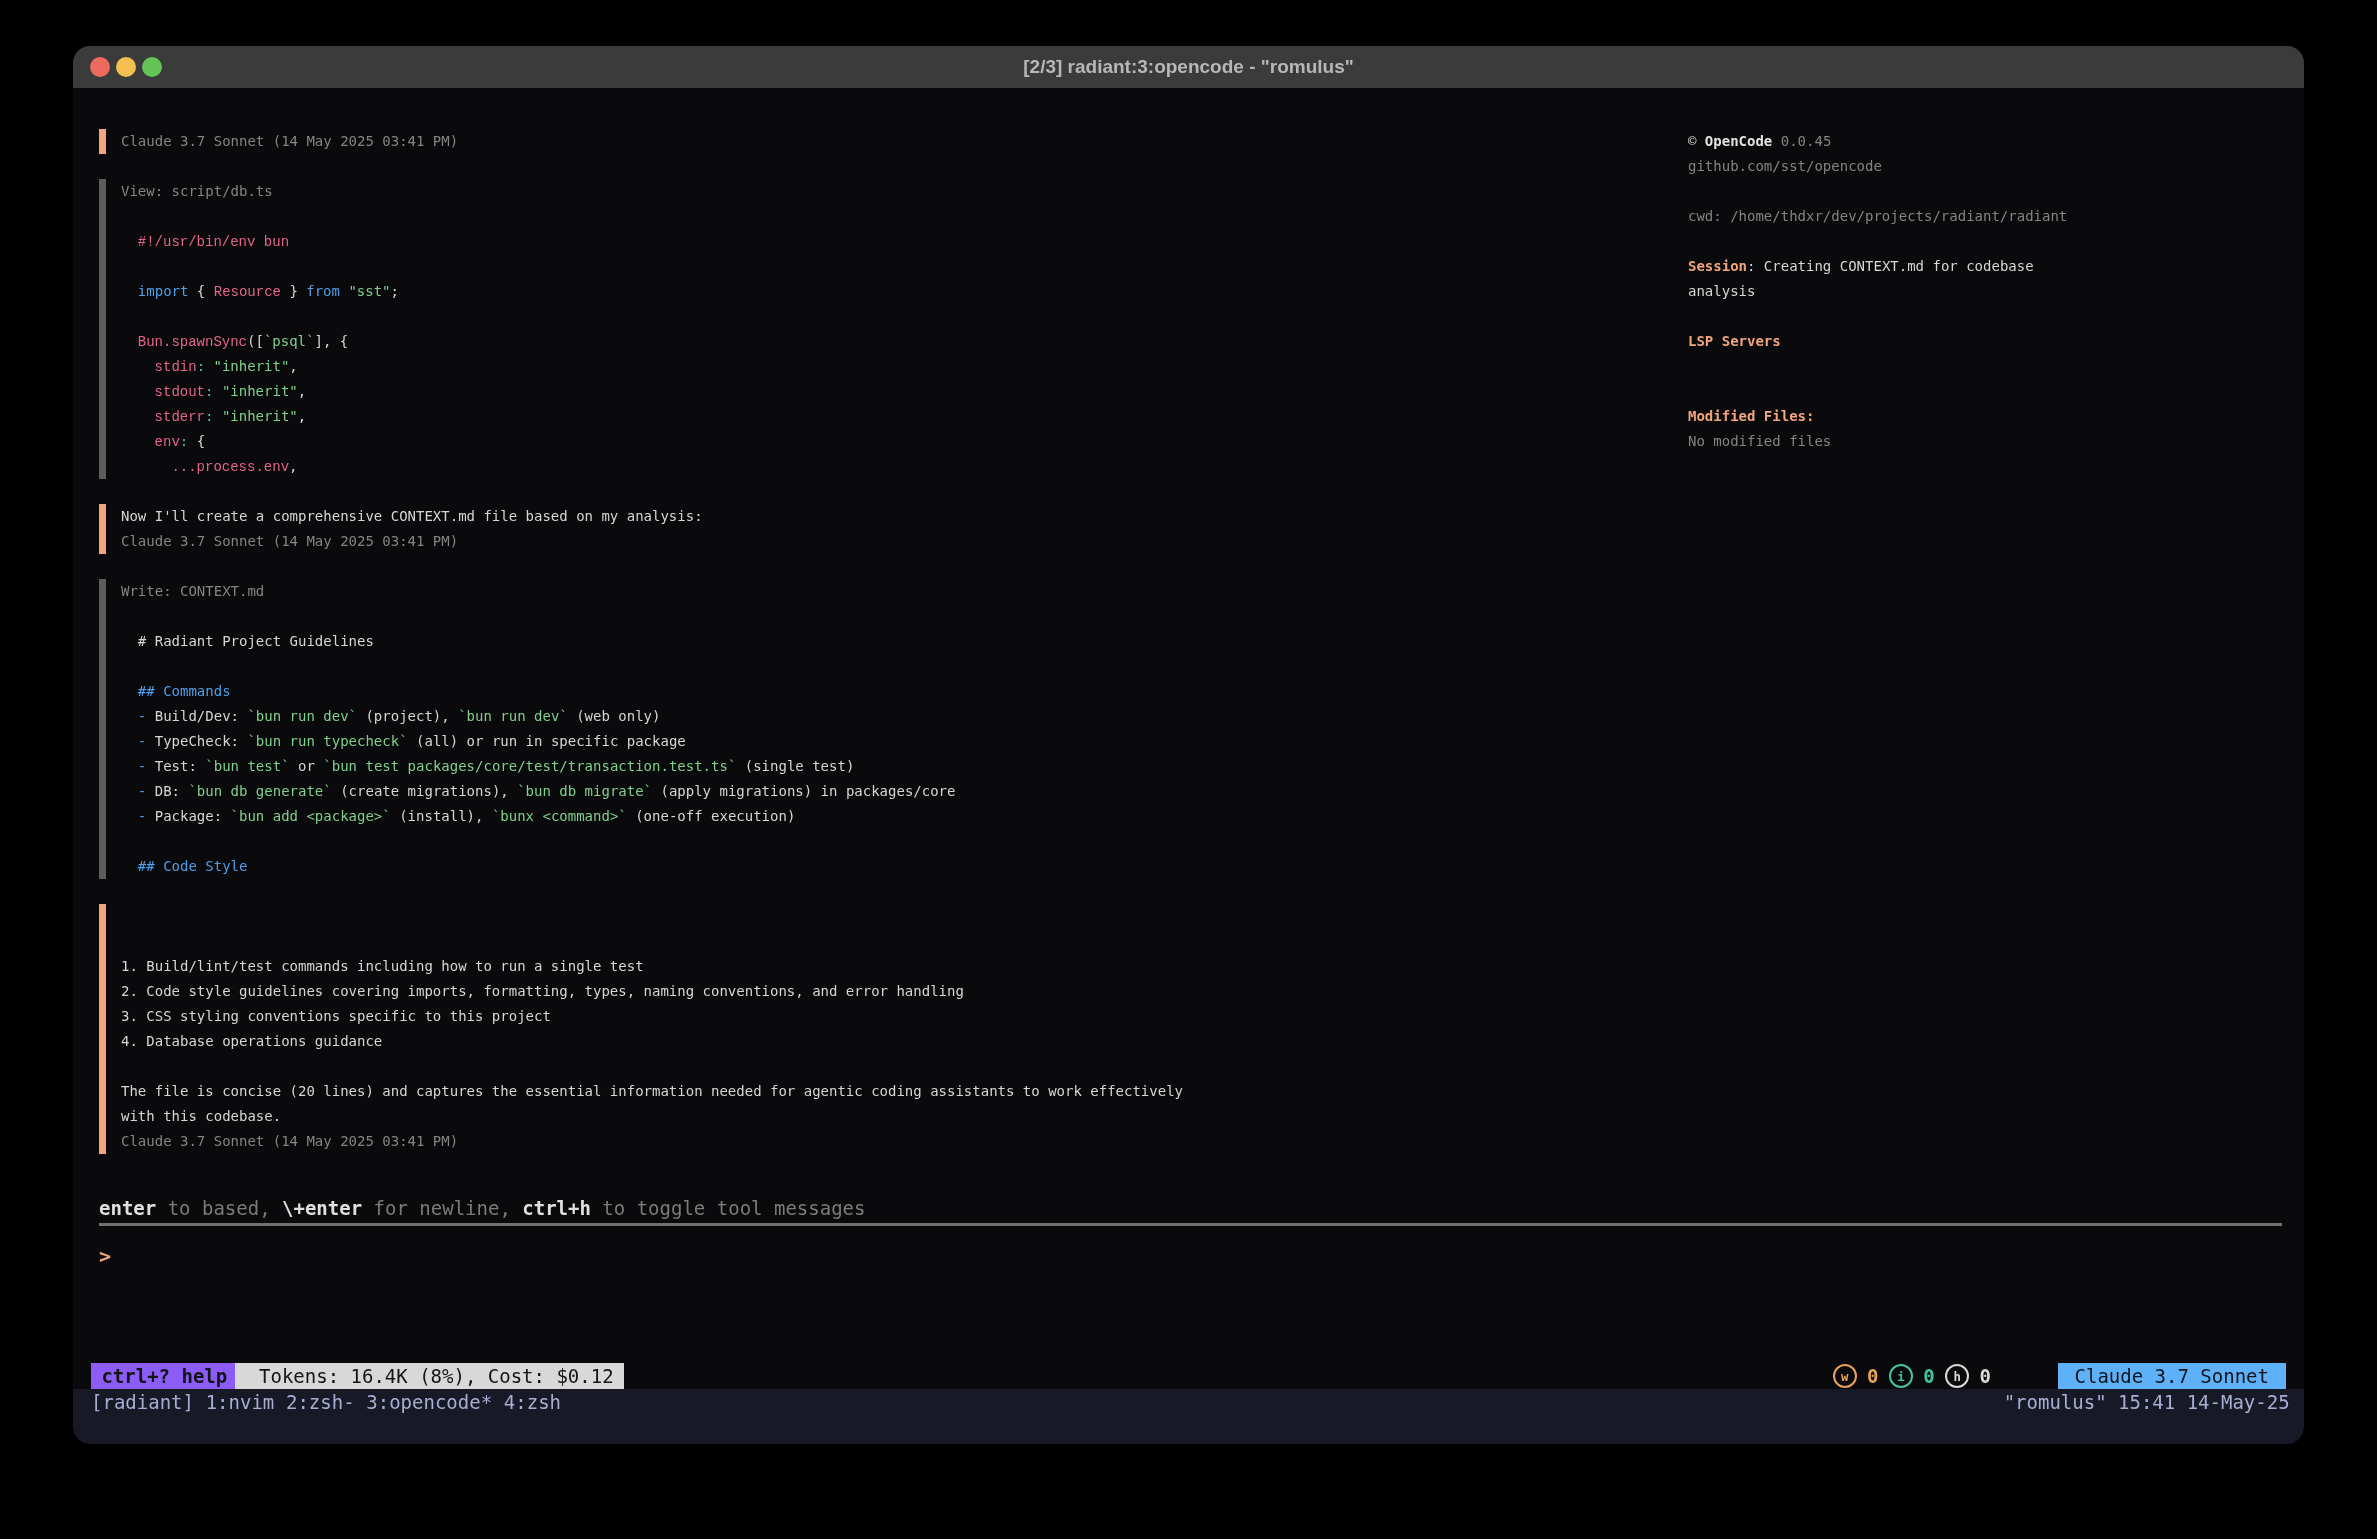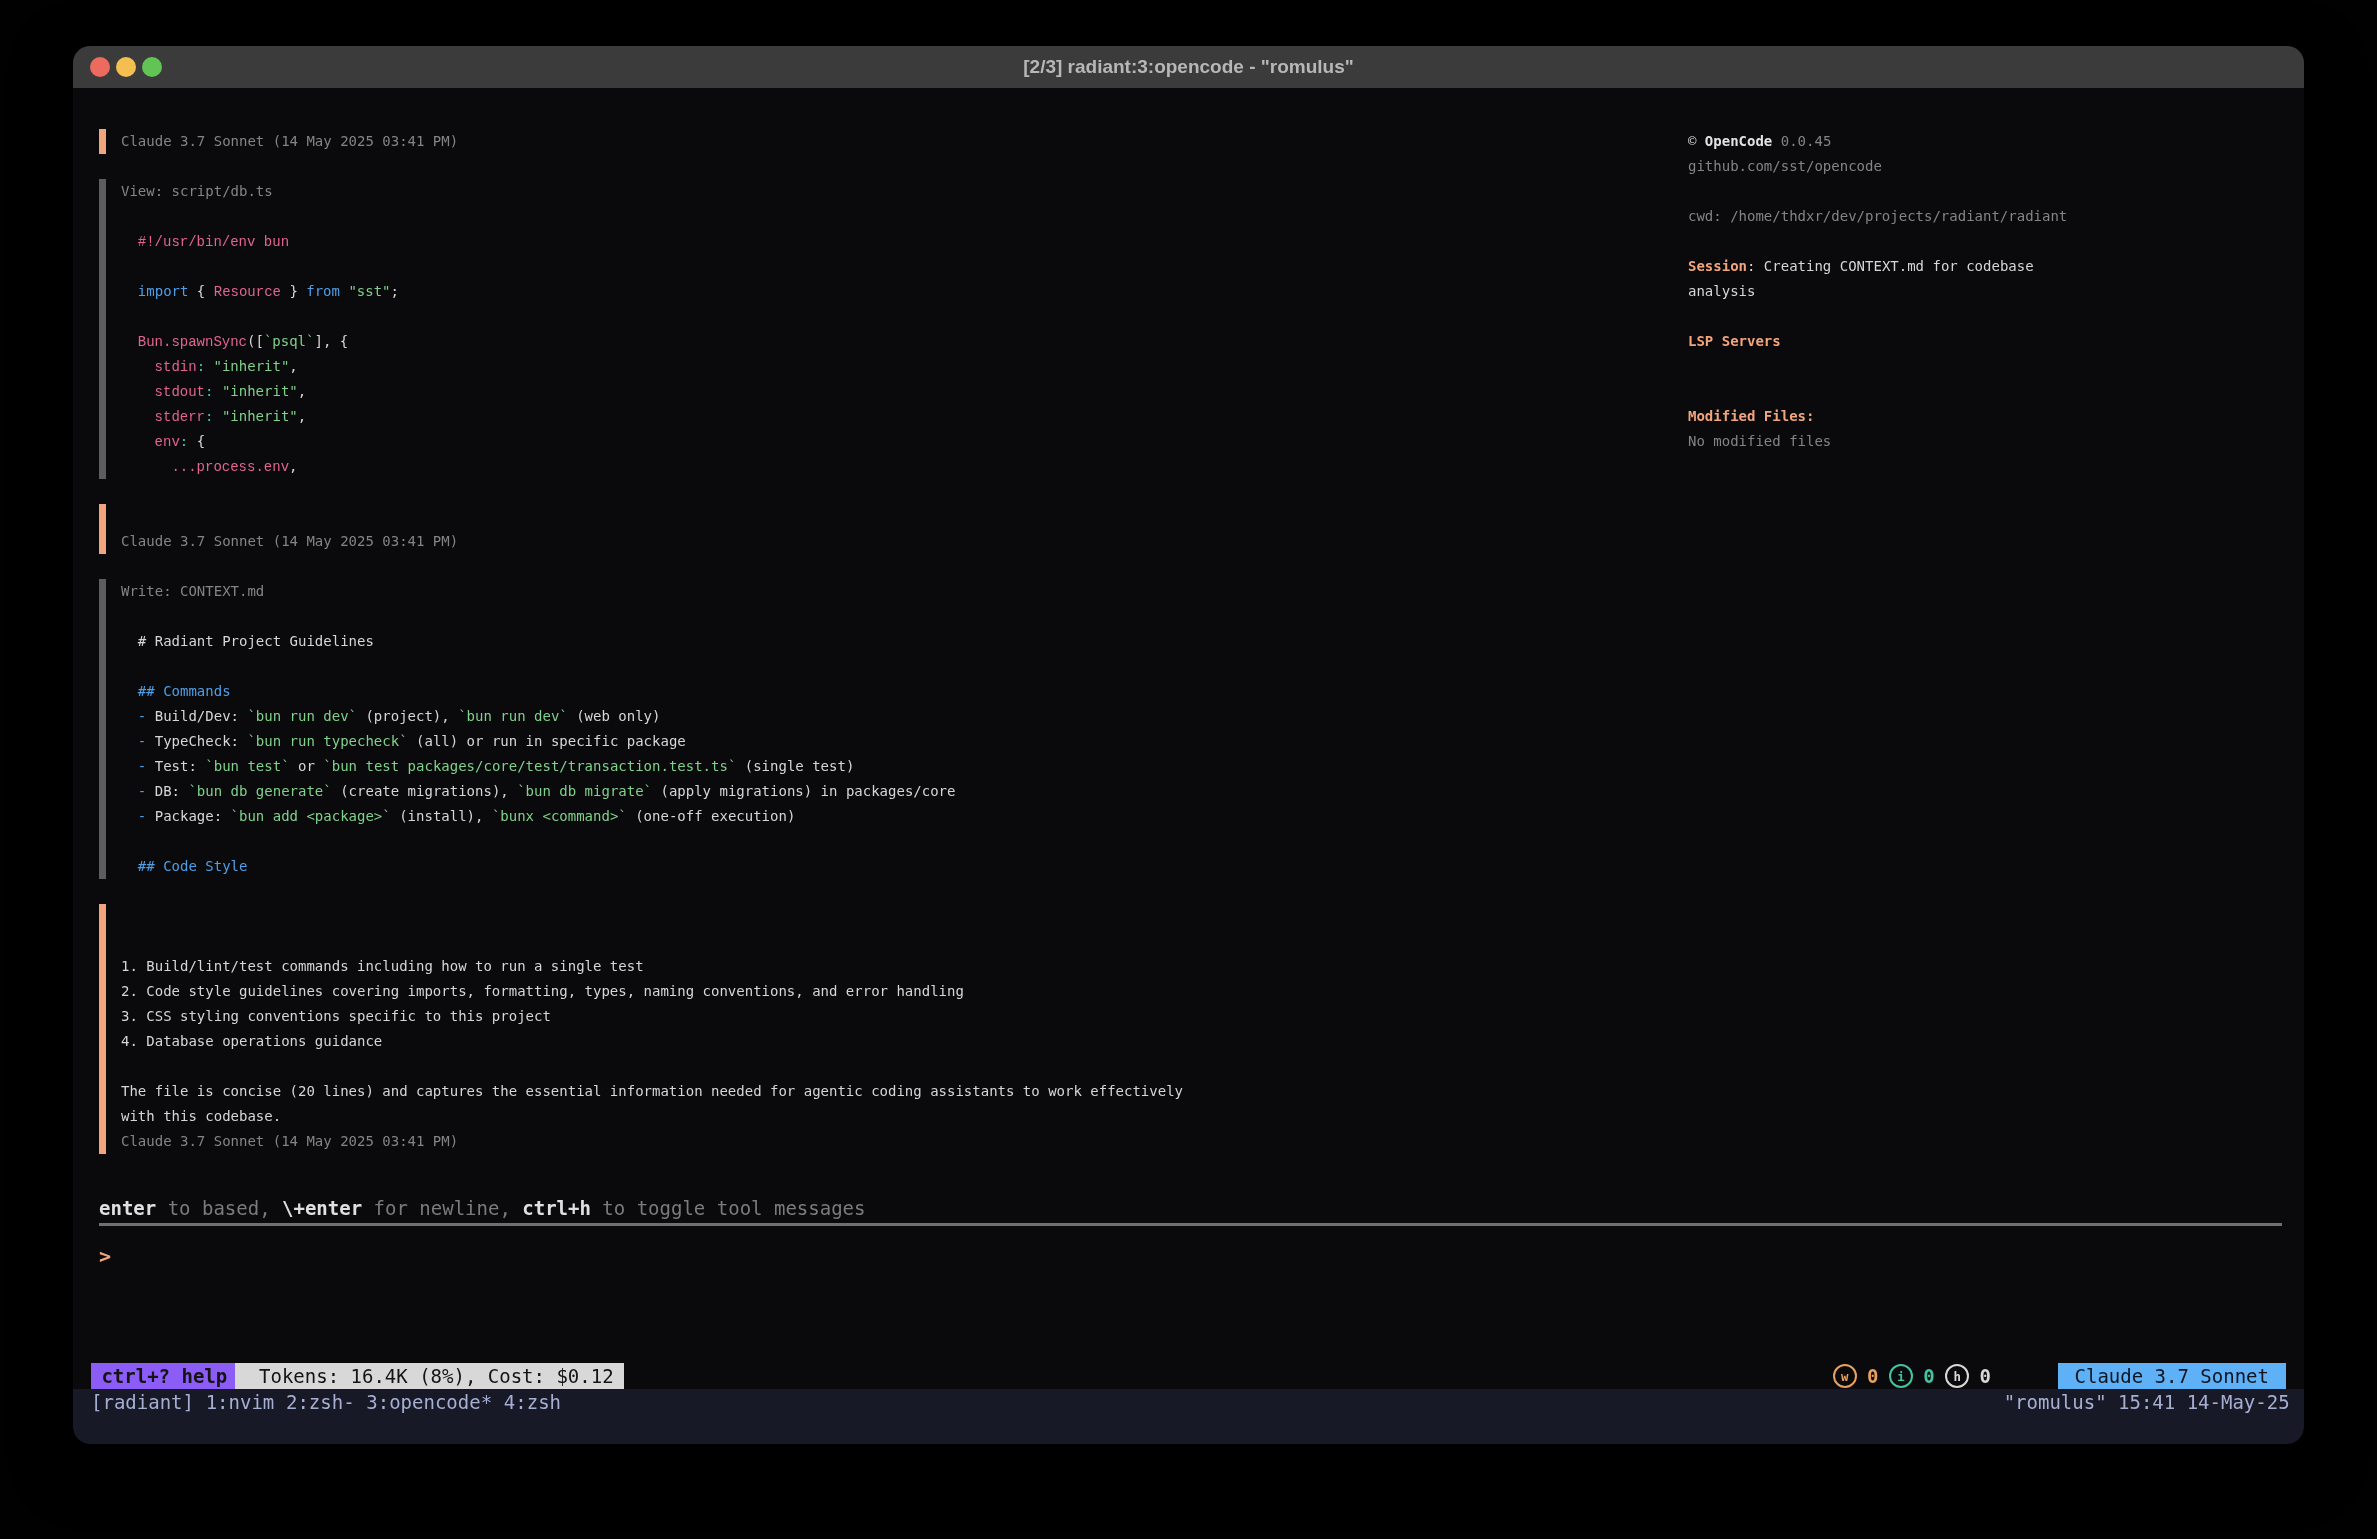--- a/index.html
+++ b/index.html
@@ -82,21 +82,21 @@
         <div class="trow"><span class="bar gray"></span></div>
         <div class="trow"><span class="bar gray"></span><span class="seg b">  import</span><span class="seg t"> { </span><span class="seg p">Resource</span><span class="seg t"> } </span><span class="seg b">from</span><span class="seg t"> </span><span class="seg gr">"sst"</span><span class="seg t">;</span></div>
         <div class="trow"><span class="bar gray"></span></div>
         <div class="trow"><span class="bar gray"></span><span class="seg p">  Bun.spawnSync</span><span class="seg t">([</span><span class="seg gr">`psql`</span><span class="seg t">], {</span></div>
         <div class="trow"><span class="bar gray"></span><span class="seg p">    stdin</span><span class="seg c">:</span><span class="seg t"> </span><span class="seg gr">"inherit"</span><span class="seg t">,</span></div>
         <div class="trow"><span class="bar gray"></span><span class="seg p">    stdout</span><span class="seg c">:</span><span class="seg t"> </span><span class="seg gr">"inherit"</span><span class="seg t">,</span></div>
         <div class="trow"><span class="bar gray"></span><span class="seg p">    stderr</span><span class="seg c">:</span><span class="seg t"> </span><span class="seg gr">"inherit"</span><span class="seg t">,</span></div>
         <div class="trow"><span class="bar gray"></span><span class="seg p">    env</span><span class="seg c">:</span><span class="seg t"> {</span></div>
         <div class="trow"><span class="bar gray"></span><span class="seg p">      ...process.env</span><span class="seg t">,</span></div>
         <div class="trow"></div>
-        <div class="trow"><span class="bar orange"></span></div>
+        <div class="trow"><span class="bar orange"></span><span class="seg t">Now I'll create a comprehensive CONTEXT.md file based on my analysis:</span></div>
         <div class="trow"><span class="bar orange"></span><span class="seg d">Claude 3.7 Sonnet (14 May 2025 03:41 PM)</span></div>
         <div class="trow"></div>
         <div class="trow"><span class="bar gray"></span><span class="seg d">Write: CONTEXT.md</span></div>
         <div class="trow"><span class="bar gray"></span></div>
         <div class="trow"><span class="bar gray"></span><span class="seg t">  # Radiant Project Guidelines</span></div>
         <div class="trow"><span class="bar gray"></span></div>
         <div class="trow"><span class="bar gray"></span><span class="seg b">  ## Commands</span></div>
         <div class="trow"><span class="bar gray"></span><span class="seg b">  - </span><span class="seg t">Build/Dev: </span><span class="seg gr">`bun run dev`</span><span class="seg t"> (project), </span><span class="seg gr">`bun run dev`</span><span class="seg t"> (web only)</span></div>
         <div class="trow"><span class="bar gray"></span><span class="seg b">  - </span><span class="seg t">TypeCheck: </span><span class="seg gr">`bun run typecheck`</span><span class="seg t"> (all) or run in specific package</span></div>
         <div class="trow"><span class="bar gray"></span><span class="seg b">  - </span><span class="seg t">Test: </span><span class="seg gr">`bun test`</span><span class="seg t"> or </span><span class="seg gr">`bun test packages/core/test/transaction.test.ts`</span><span class="seg t"> (single test)</span></div>

